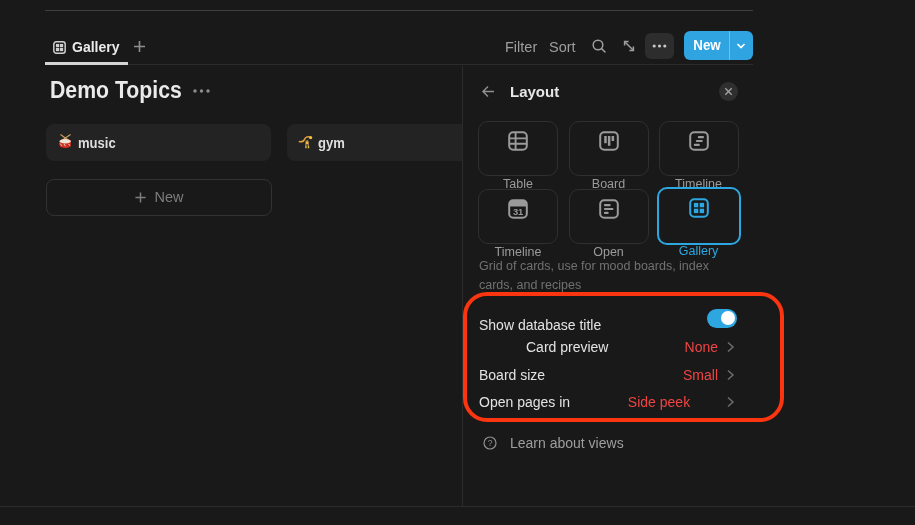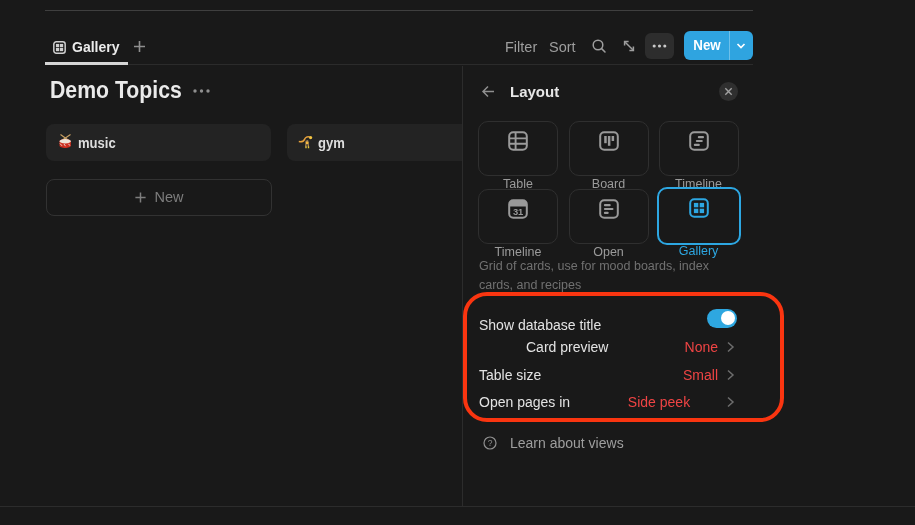--- a/index.html
+++ b/index.html
@@ -171,21 +171,21 @@
 <div class="abs row-label" style="left:479px;top:310px;margin-top:7px;">Show database title</div>
 <div class="abs" style="left:707px;top:308.5px;width:30px;height:19px;background:#2ea7e0;border-radius:10px;"></div>
 <div class="abs" style="left:720.8px;top:311px;width:14px;height:14px;background:#ffffff;border-radius:50%;"></div>
 
 <div class="abs row-label" style="left:479px;top:339px;margin-left:47px;">Card preview</div>
 <div class="abs row-val" style="left:630px;top:339px;width:88px;text-align:right;">None</div>
 <svg class="abs" style="left:726px;top:341px;" width="9" height="12" viewBox="0 0 9 12">
     <path d="M2 1.5 L7 6 L2 10.5" fill="none" stroke="#6d6d6d" stroke-width="1.5"></path>
   </svg>
 
-<div class="abs row-label" style="left:479px;top:366.5px;">Table size</div>
+<div class="abs row-label" style="left:479px;top:366.5px;">Board size</div>
 <div class="abs row-val" style="left:630px;top:366.5px;width:88px;text-align:right;">Small</div>
 <svg class="abs" style="left:726px;top:368.5px;" width="9" height="12" viewBox="0 0 9 12">
     <path d="M2 1.5 L7 6 L2 10.5" fill="none" stroke="#6d6d6d" stroke-width="1.5"></path>
   </svg>
 
 <div class="abs row-label" style="left:479px;top:394px;">Open pages in</div>
 <div class="abs row-val" style="left:600px;top:394px;width:118px;text-align:center;">Side peek</div>
 <svg class="abs" style="left:726px;top:396px;" width="9" height="12" viewBox="0 0 9 12">
     <path d="M2 1.5 L7 6 L2 10.5" fill="none" stroke="#6d6d6d" stroke-width="1.5"></path>
   </svg>

